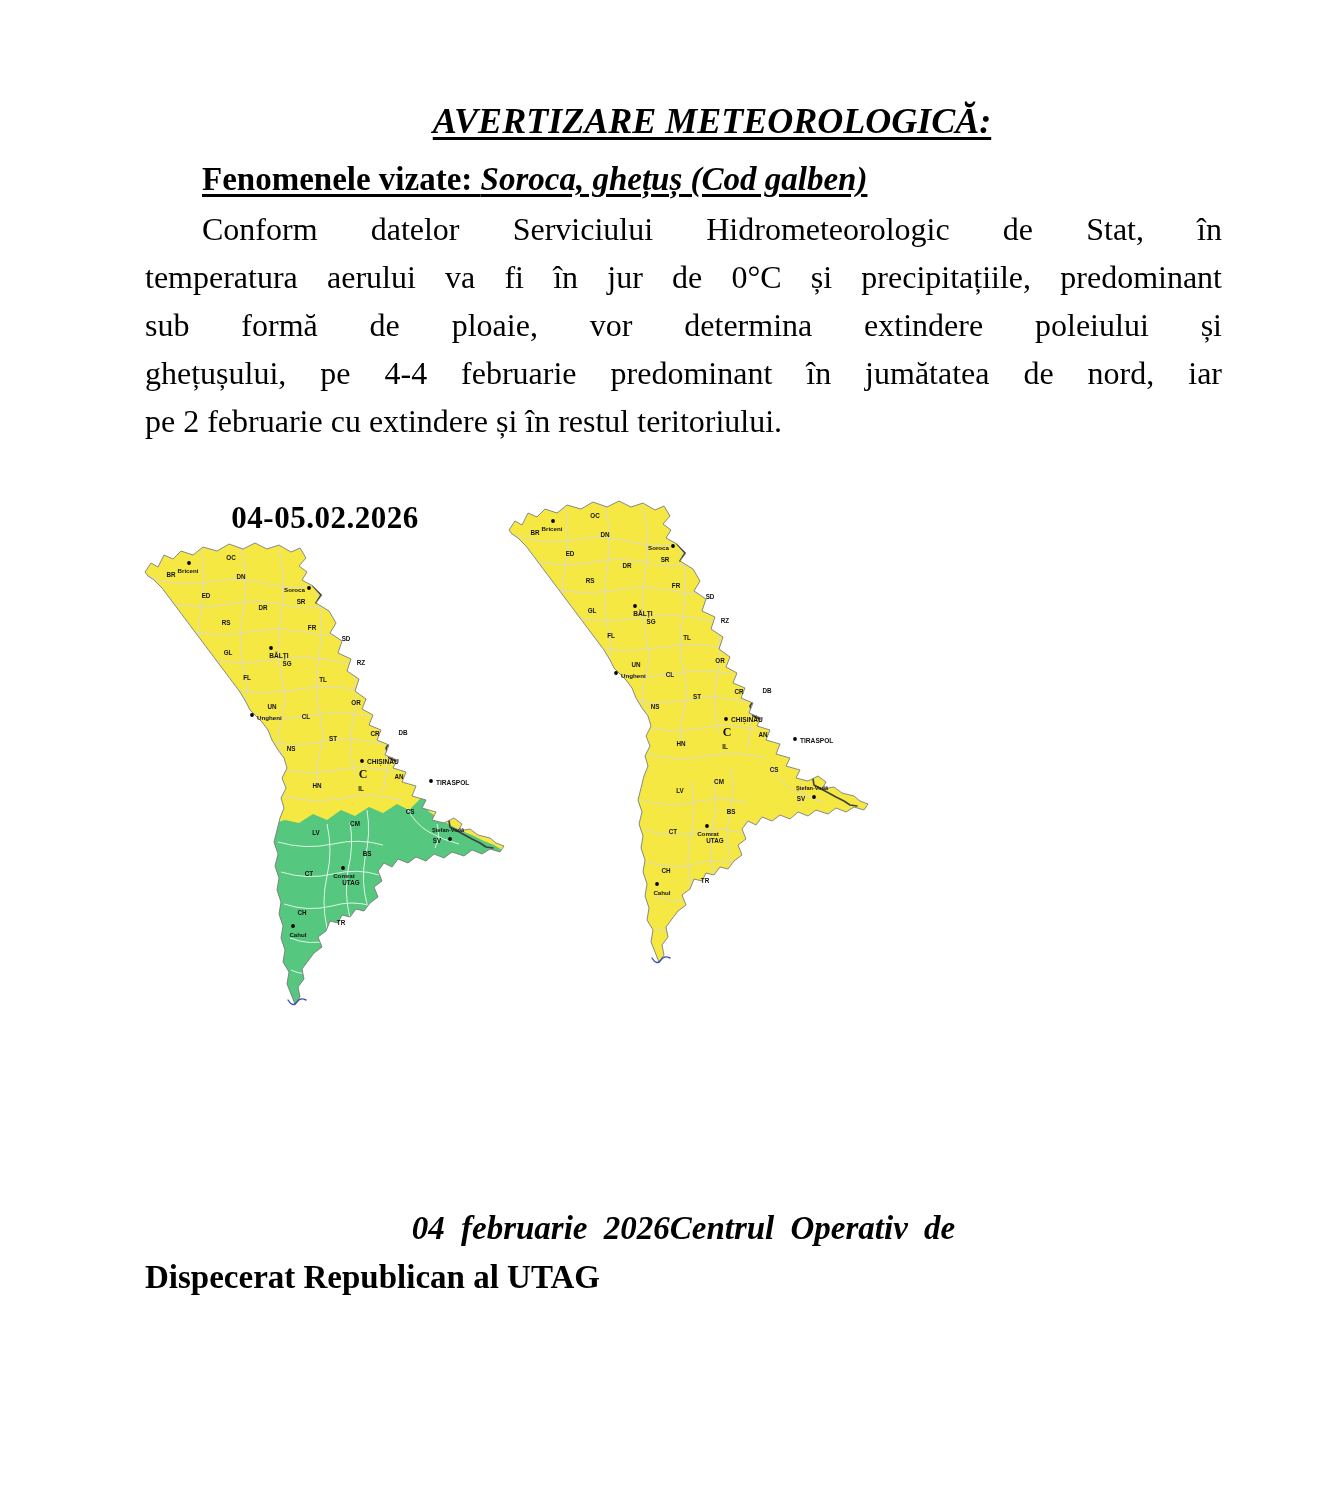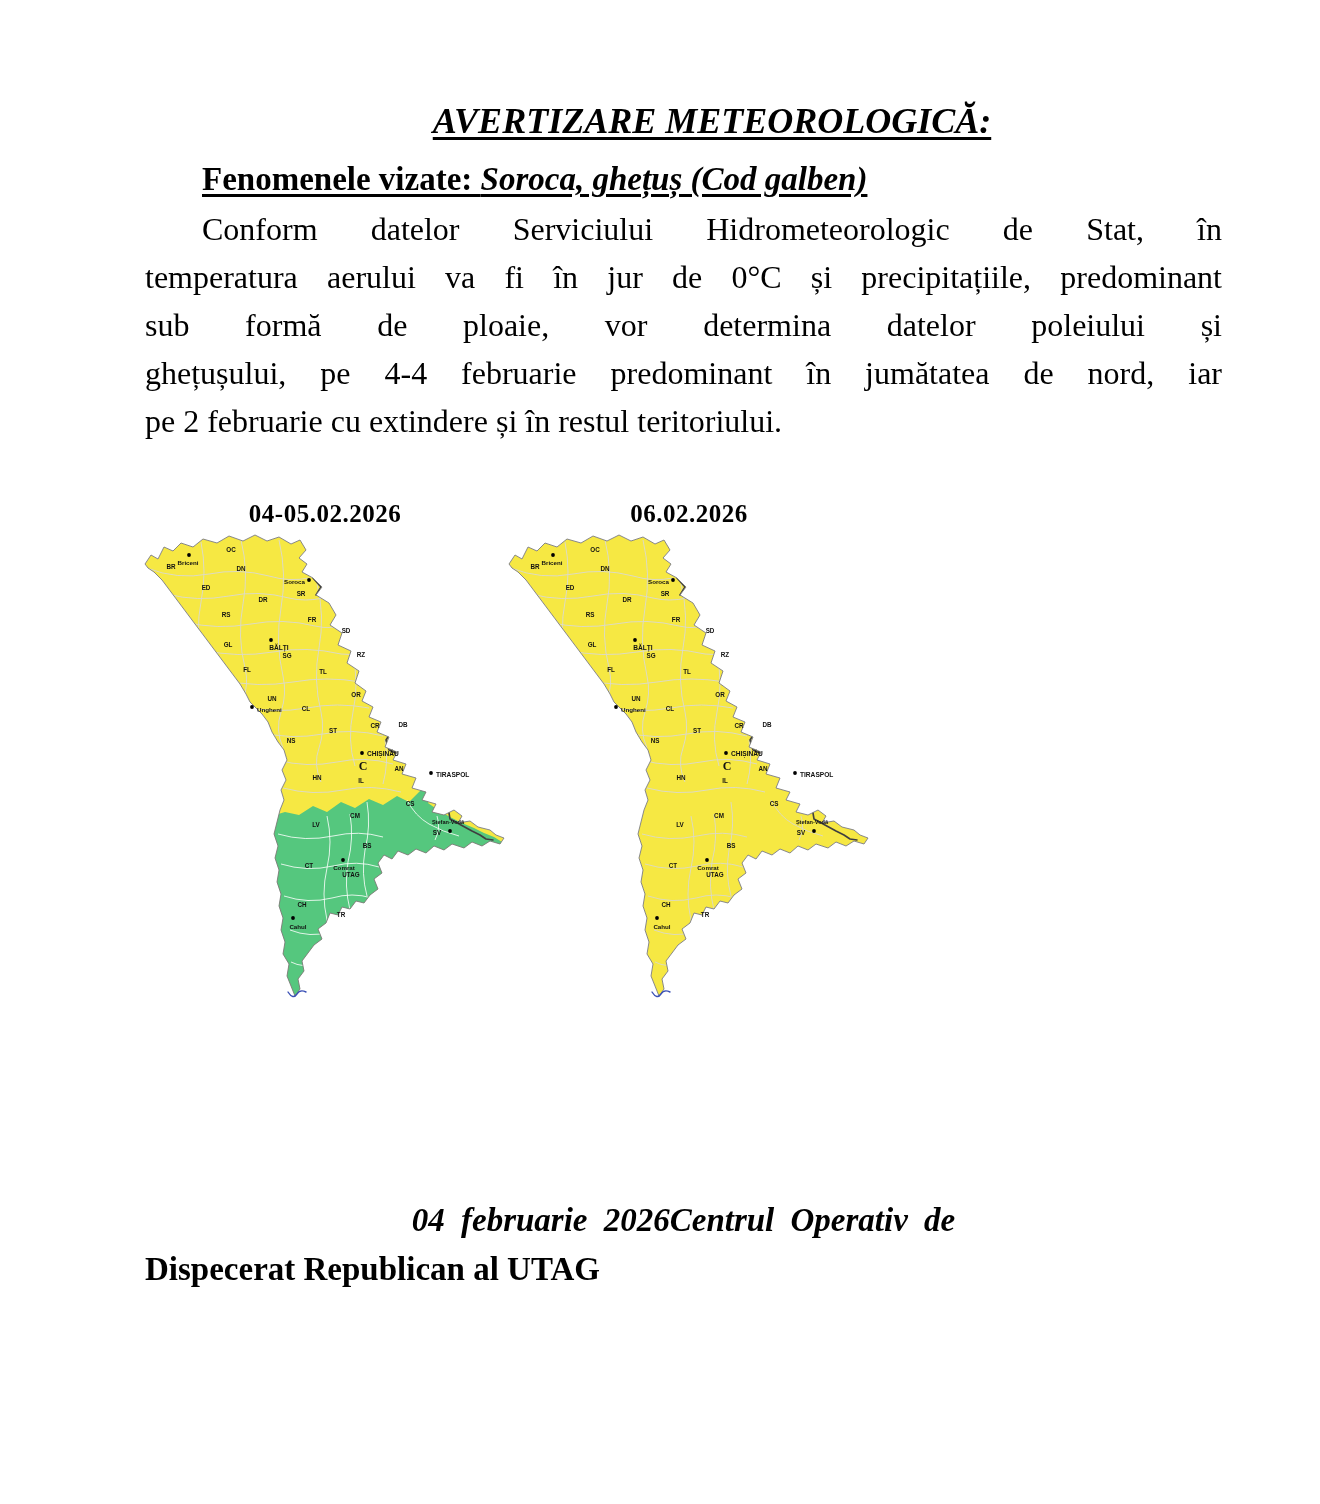--- a/index.html
+++ b/index.html
@@ -17,42 +17,42 @@
     font-size:33px; font-weight:bold; line-height:1.25;
   }
   .subtitle .bi { font-style:italic; }
   .body-text { margin:5px 98px 0 145px; font-size:32px; }
   .body-line { line-height:48px; text-align:justify; text-align-last:justify; }
   .body-line.first { text-indent:57px; }
   .body-line.last  { text-align-last:left; }
   .maps-row { display:flex; gap:4px; margin:55px 0 0 145px; }
   .map-block { margin:0; width:360px; }
   .map-title {
-    text-align:center; font-weight:bold; font-size:25px;
+    text-align:center; font-weight:bold; font-size:31px;
     letter-spacing:.5px; margin:0 0 6px 0; font-family:"Liberation Serif", serif;
   }
   svg.map { display:block; width:360px; height:470px; overflow:visible; }
   .footer {
     margin:192px 98px 0 145px; font-size:33px; font-weight:bold; line-height:49px;
   }
   .footer-line1 { display:flex; justify-content:center; word-spacing:8px;font-style:italic; }
 </style>
 </head>
 <body>
 
 <div class="page">
 
   <h1 class="doc-title"><span class="u">AVERTIZARE METEOROLOGICĂ:</span></h1>
 
   <div class="subtitle"><span class="u"><span class="b">Fenomenele vizate: </span><span class="bi">Soroca, ghețuș (Cod galben)</span></span></div>
 
   <div class="body-text">
     <div class="body-line first">Conform datelor Serviciului Hidrometeorologic de Stat, în</div>
     <div class="body-line">temperatura aerului va fi în jur de 0°C și precipitațiile, predominant</div>
-    <div class="body-line">sub formă de ploaie, vor determina datelor poleiului și</div>
+    <div class="body-line">sub formă de ploaie, vor determina extindere poleiului și</div>
     <div class="body-line">ghețușului, pe 4-4 februarie predominant în jumătatea de nord, iar</div>
     <div class="body-line last">pe 2 februarie cu extindere și în restul teritoriului.</div>
   </div>
 
   <div class="maps-row">
     <figure class="map-block">
       <figcaption class="map-title">04-05.02.2026</figcaption>
       <svg id="map0" class="map" viewBox="0 0 360 470">
           <defs>
             <clipPath id="map0-clip">
@@ -141,21 +141,20 @@
           <text x="291" y="243" font-size="6.6" font-weight="bold" text-anchor="start" fill="#111111" font-family="&quot;Liberation Sans&quot;, sans-serif">TIRASPOL</text>
           <circle cx="305" cy="297" r="1.9" fill="#000"></circle>
           <text x="303" y="290" font-size="5.6" font-weight="bold" text-anchor="middle" fill="#111111" font-family="&quot;Liberation Sans&quot;, sans-serif">Ștefan-Vodă</text>
           <circle cx="198" cy="326" r="1.9" fill="#000"></circle>
           <text x="199" y="336" font-size="6.2" font-weight="bold" text-anchor="middle" fill="#111111" font-family="&quot;Liberation Sans&quot;, sans-serif">Comrat</text>
           <circle cx="148" cy="384" r="1.9" fill="#000"></circle>
           <text x="153" y="395" font-size="6.2" font-weight="bold" text-anchor="middle" fill="#111111" font-family="&quot;Liberation Sans&quot;, sans-serif">Cahul</text>
         </svg>
     </figure>
     <figure class="map-block">
-      <figcaption class="map-title">06.02.2026</figcaption>
       <svg id="map1" class="map" viewBox="0 0 360 470">
           <defs>
             <clipPath id="map1-clip">
               <path d="M0,30 L6,21 L13,25 L19,13 L28,17 L36,9 L48,13 L58,5 L72,9 L84,2 L98,7 L110,1 L122,7 L134,3 L146,10 L155,6 L161,16 L154,24 L162,30 L157,38 L168,44 L177,53 L171,61 L184,69 L191,81 L185,91 L197,99 L193,111 L206,117 L202,129 L214,137 L210,149 L221,157 L217,167 L228,173 L224,183 L236,188 L232,198 L244,203 L240,213 L252,218 L248,226 L261,230 L257,240 L271,244 L267,254 L281,258 L277,266 L291,270 L287,278 L299,281 L309,276 L317,282 L313,289 L325,287 L333,293 L345,296 L351,301 L359,304 L355,310 L345,307 L337,312 L327,308 L319,314 L307,310 L299,316 L289,312 L281,319 L271,315 L263,321 L253,317 L247,325 L239,321 L233,329 L237,339 L229,345 L233,355 L225,361 L219,369 L211,367 L205,375 L197,373 L193,381 L185,379 L181,389 L173,395 L177,405 L169,411 L163,419 L157,427 L159,437 L153,445 L155,455 L150,462 L146,452 L142,442 L144,430 L138,420 L140,408 L136,396 L138,384 L134,372 L136,360 L132,348 L134,336 L130,324 L133,312 L129,300 L132,288 L135,276 L139,266 L136,256 L141,246 L137,236 L142,226 L139,216 L133,208 L127,198 L123,188 L117,180 L111,174 L105,168 L101,160 L95,150 L89,142 L83,134 L77,126 L71,118 L65,110 L59,102 L53,94 L47,86 L41,78 L35,70 L29,62 L23,54 L17,46 L9,38 L3,34 Z"></path>
             </clipPath>
           </defs>
           <g clip-path="url(#map1-clip)">
             <path d="M0,30 L6,21 L13,25 L19,13 L28,17 L36,9 L48,13 L58,5 L72,9 L84,2 L98,7 L110,1 L122,7 L134,3 L146,10 L155,6 L161,16 L154,24 L162,30 L157,38 L168,44 L177,53 L171,61 L184,69 L191,81 L185,91 L197,99 L193,111 L206,117 L202,129 L214,137 L210,149 L221,157 L217,167 L228,173 L224,183 L236,188 L232,198 L244,203 L240,213 L252,218 L248,226 L261,230 L257,240 L271,244 L267,254 L281,258 L277,266 L291,270 L287,278 L299,281 L309,276 L317,282 L313,289 L325,287 L333,293 L345,296 L351,301 L359,304 L355,310 L345,307 L337,312 L327,308 L319,314 L307,310 L299,316 L289,312 L281,319 L271,315 L263,321 L253,317 L247,325 L239,321 L233,329 L237,339 L229,345 L233,355 L225,361 L219,369 L211,367 L205,375 L197,373 L193,381 L185,379 L181,389 L173,395 L177,405 L169,411 L163,419 L157,427 L159,437 L153,445 L155,455 L150,462 L146,452 L142,442 L144,430 L138,420 L140,408 L136,396 L138,384 L134,372 L136,360 L132,348 L134,336 L130,324 L133,312 L129,300 L132,288 L135,276 L139,266 L136,256 L141,246 L137,236 L142,226 L139,216 L133,208 L127,198 L123,188 L117,180 L111,174 L105,168 L101,160 L95,150 L89,142 L83,134 L77,126 L71,118 L65,110 L59,102 L53,94 L47,86 L41,78 L35,70 L29,62 L23,54 L17,46 L9,38 L3,34 Z" fill="#F6E843" stroke="none"></path>
             <path d="M2,34 Q32,46 64,40 Q94,34 124,42 Q144,48 164,44" fill="none" stroke="#d8d8d8" stroke-width="0.9" opacity="0.95"></path>
             <path d="M22,60 Q52,68 84,62 Q114,56 144,64 Q160,68 178,64" fill="none" stroke="#d8d8d8" stroke-width="0.9" opacity="0.95"></path>

